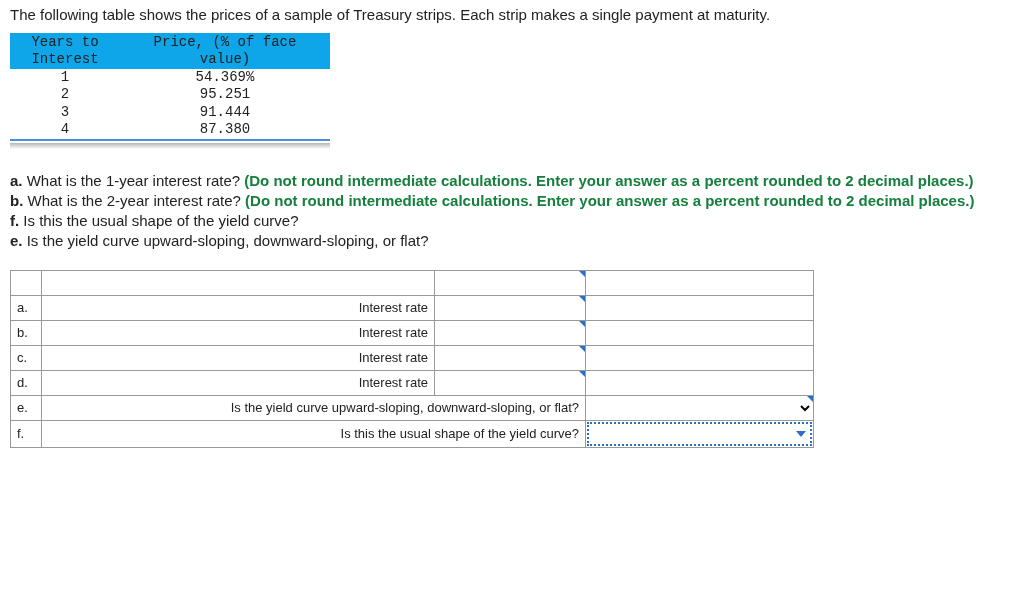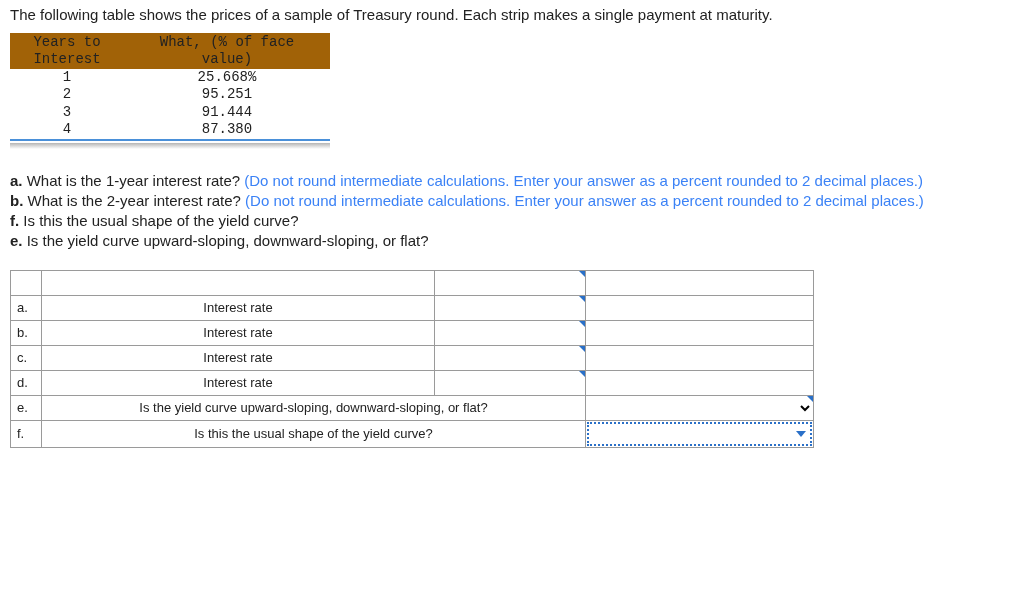--- a/index.html
+++ b/index.html
@@ -21,21 +21,21 @@
     padding-bottom: 0;
     margin-bottom: 2px;
   }
   .strip-table {
     font-family: "Courier New", monospace;
     font-size: 14px;
     border-collapse: collapse;
     width: 100%;
   }
   .strip-table th {
-    background: #a16207;
+    background: #0ea5e9;
     font-weight: normal;
     padding: 1px 8px;
     text-align: center;
     line-height: 1.2;
   }
   .strip-table td {
     text-align: center;
     padding: 0 8px;
     line-height: 1.25;
   }
@@ -49,41 +49,41 @@
     font-size: 15px;
     line-height: 1.35;
   }
   .questions p {
     margin: 0;
   }
   .questions .bold {
     font-weight: 600;
   }
   .questions .red {
-    color: #3b82f6;
-    font-weight: 400;
+    color: #15803d;
+    font-weight: 700;
   }
   .ans-table {
     border-collapse: collapse;
     font-size: 13px;
     margin-top: 10px;
   }
   .ans-table td, .ans-table th {
     border: 1px solid #9a9a9a;
     padding: 3px 6px;
     background: #fff;
     height: 18px;
   }
   .ans-table .row-letter {
     width: 18px;
     text-align: left;
   }
   .ans-table .row-label {
     width: 380px;
-    text-align: center;
+    text-align: right;
   }
   .ans-table .row-input {
     width: 150px;
     text-align: left;
     padding: 0;
   }
   .ans-table .row-select {
     width: 225px;
     padding: 0;
     position: relative;
@@ -137,40 +137,40 @@
     width: 0;
     height: 0;
     border-left: 5px solid transparent;
     border-right: 5px solid transparent;
     border-top: 6px solid #2a70c8;
   }
 </style>
 </head>
 <body>
 
-<p class="intro">The following table shows the prices of a sample of Treasury round. Each strip makes a single payment at maturity.</p>
+<p class="intro">The following table shows the prices of a sample of Treasury strips. Each strip makes a single payment at maturity.</p>
 
 <div class="strip-table-wrap">
   <table class="strip-table">
     <thead>
       <tr>
         <th>
           <span>Years to</span><br>
           <span>Interest</span>
         </th>
         <th>
-          <span>What, (% of face</span><br>
+          <span>Price, (% of face</span><br>
           <span>value)</span>
         </th>
       </tr>
     </thead>
     <tbody>
       <tr>
         <td>1</td>
-        <td>25.668%</td>
+        <td>54.369%</td>
       </tr>
       <tr>
         <td>2</td>
         <td>95.251</td>
       </tr>
       <tr>
         <td>3</td>
         <td>91.444</td>
       </tr>
       <tr>

